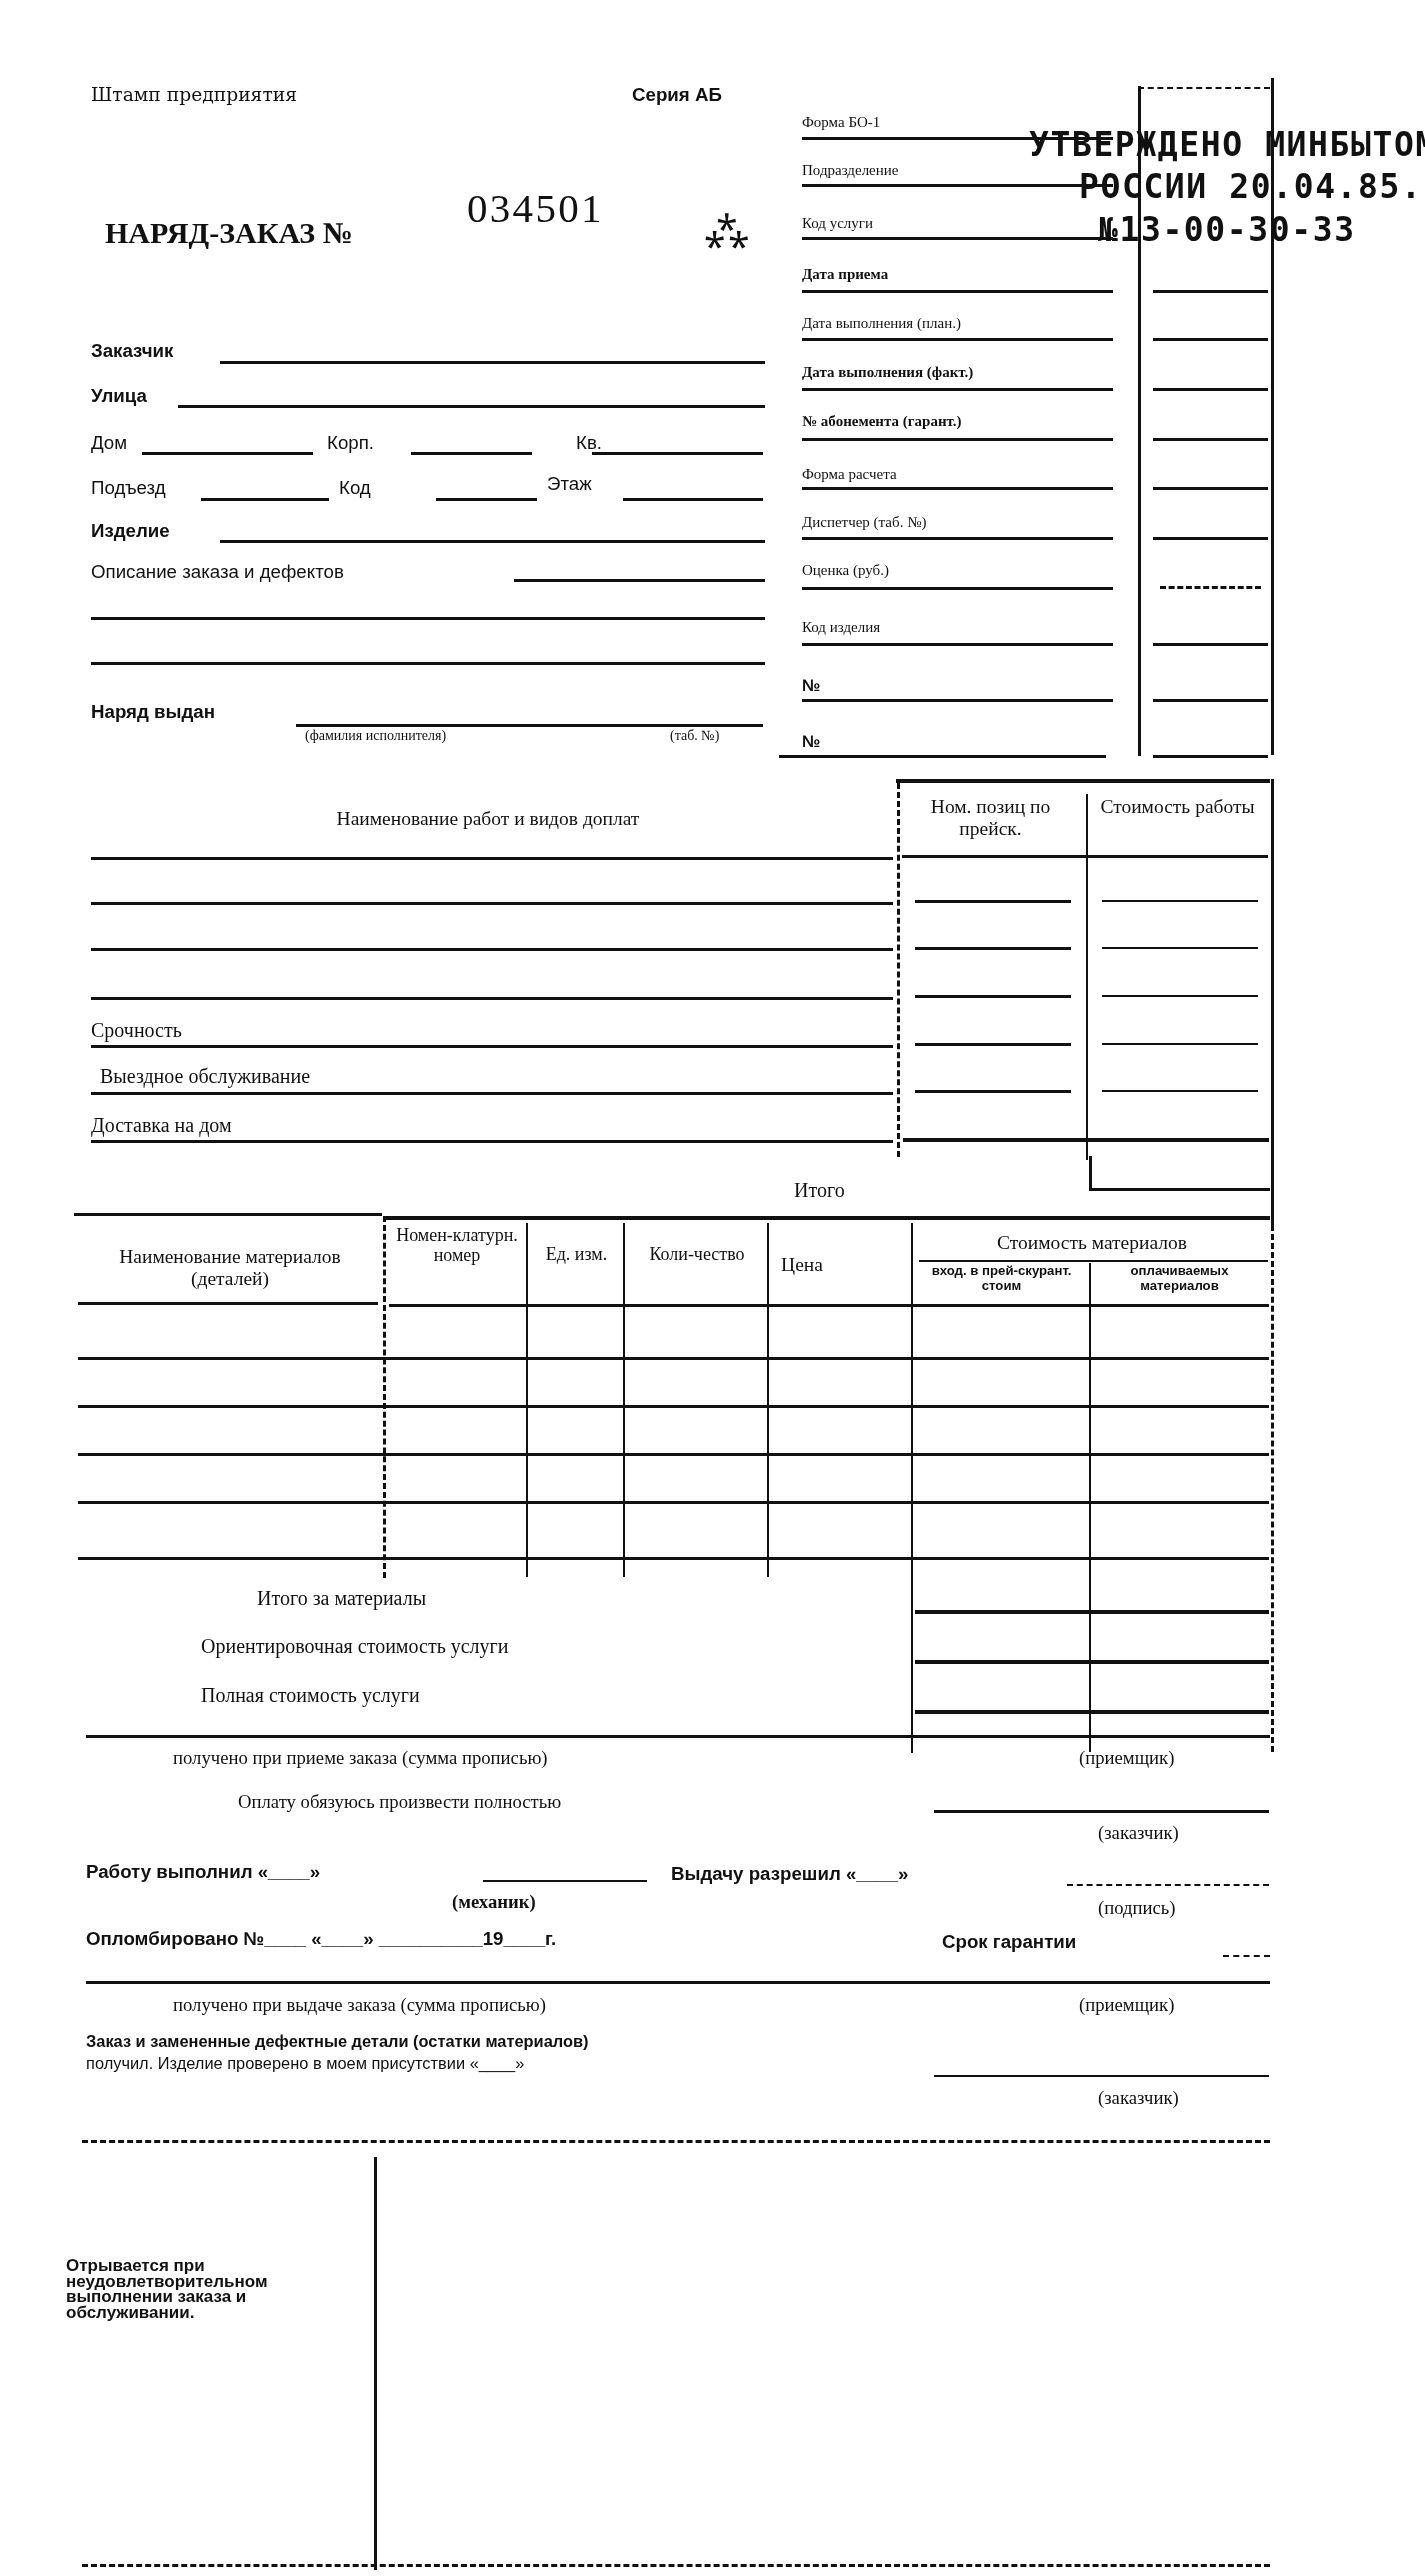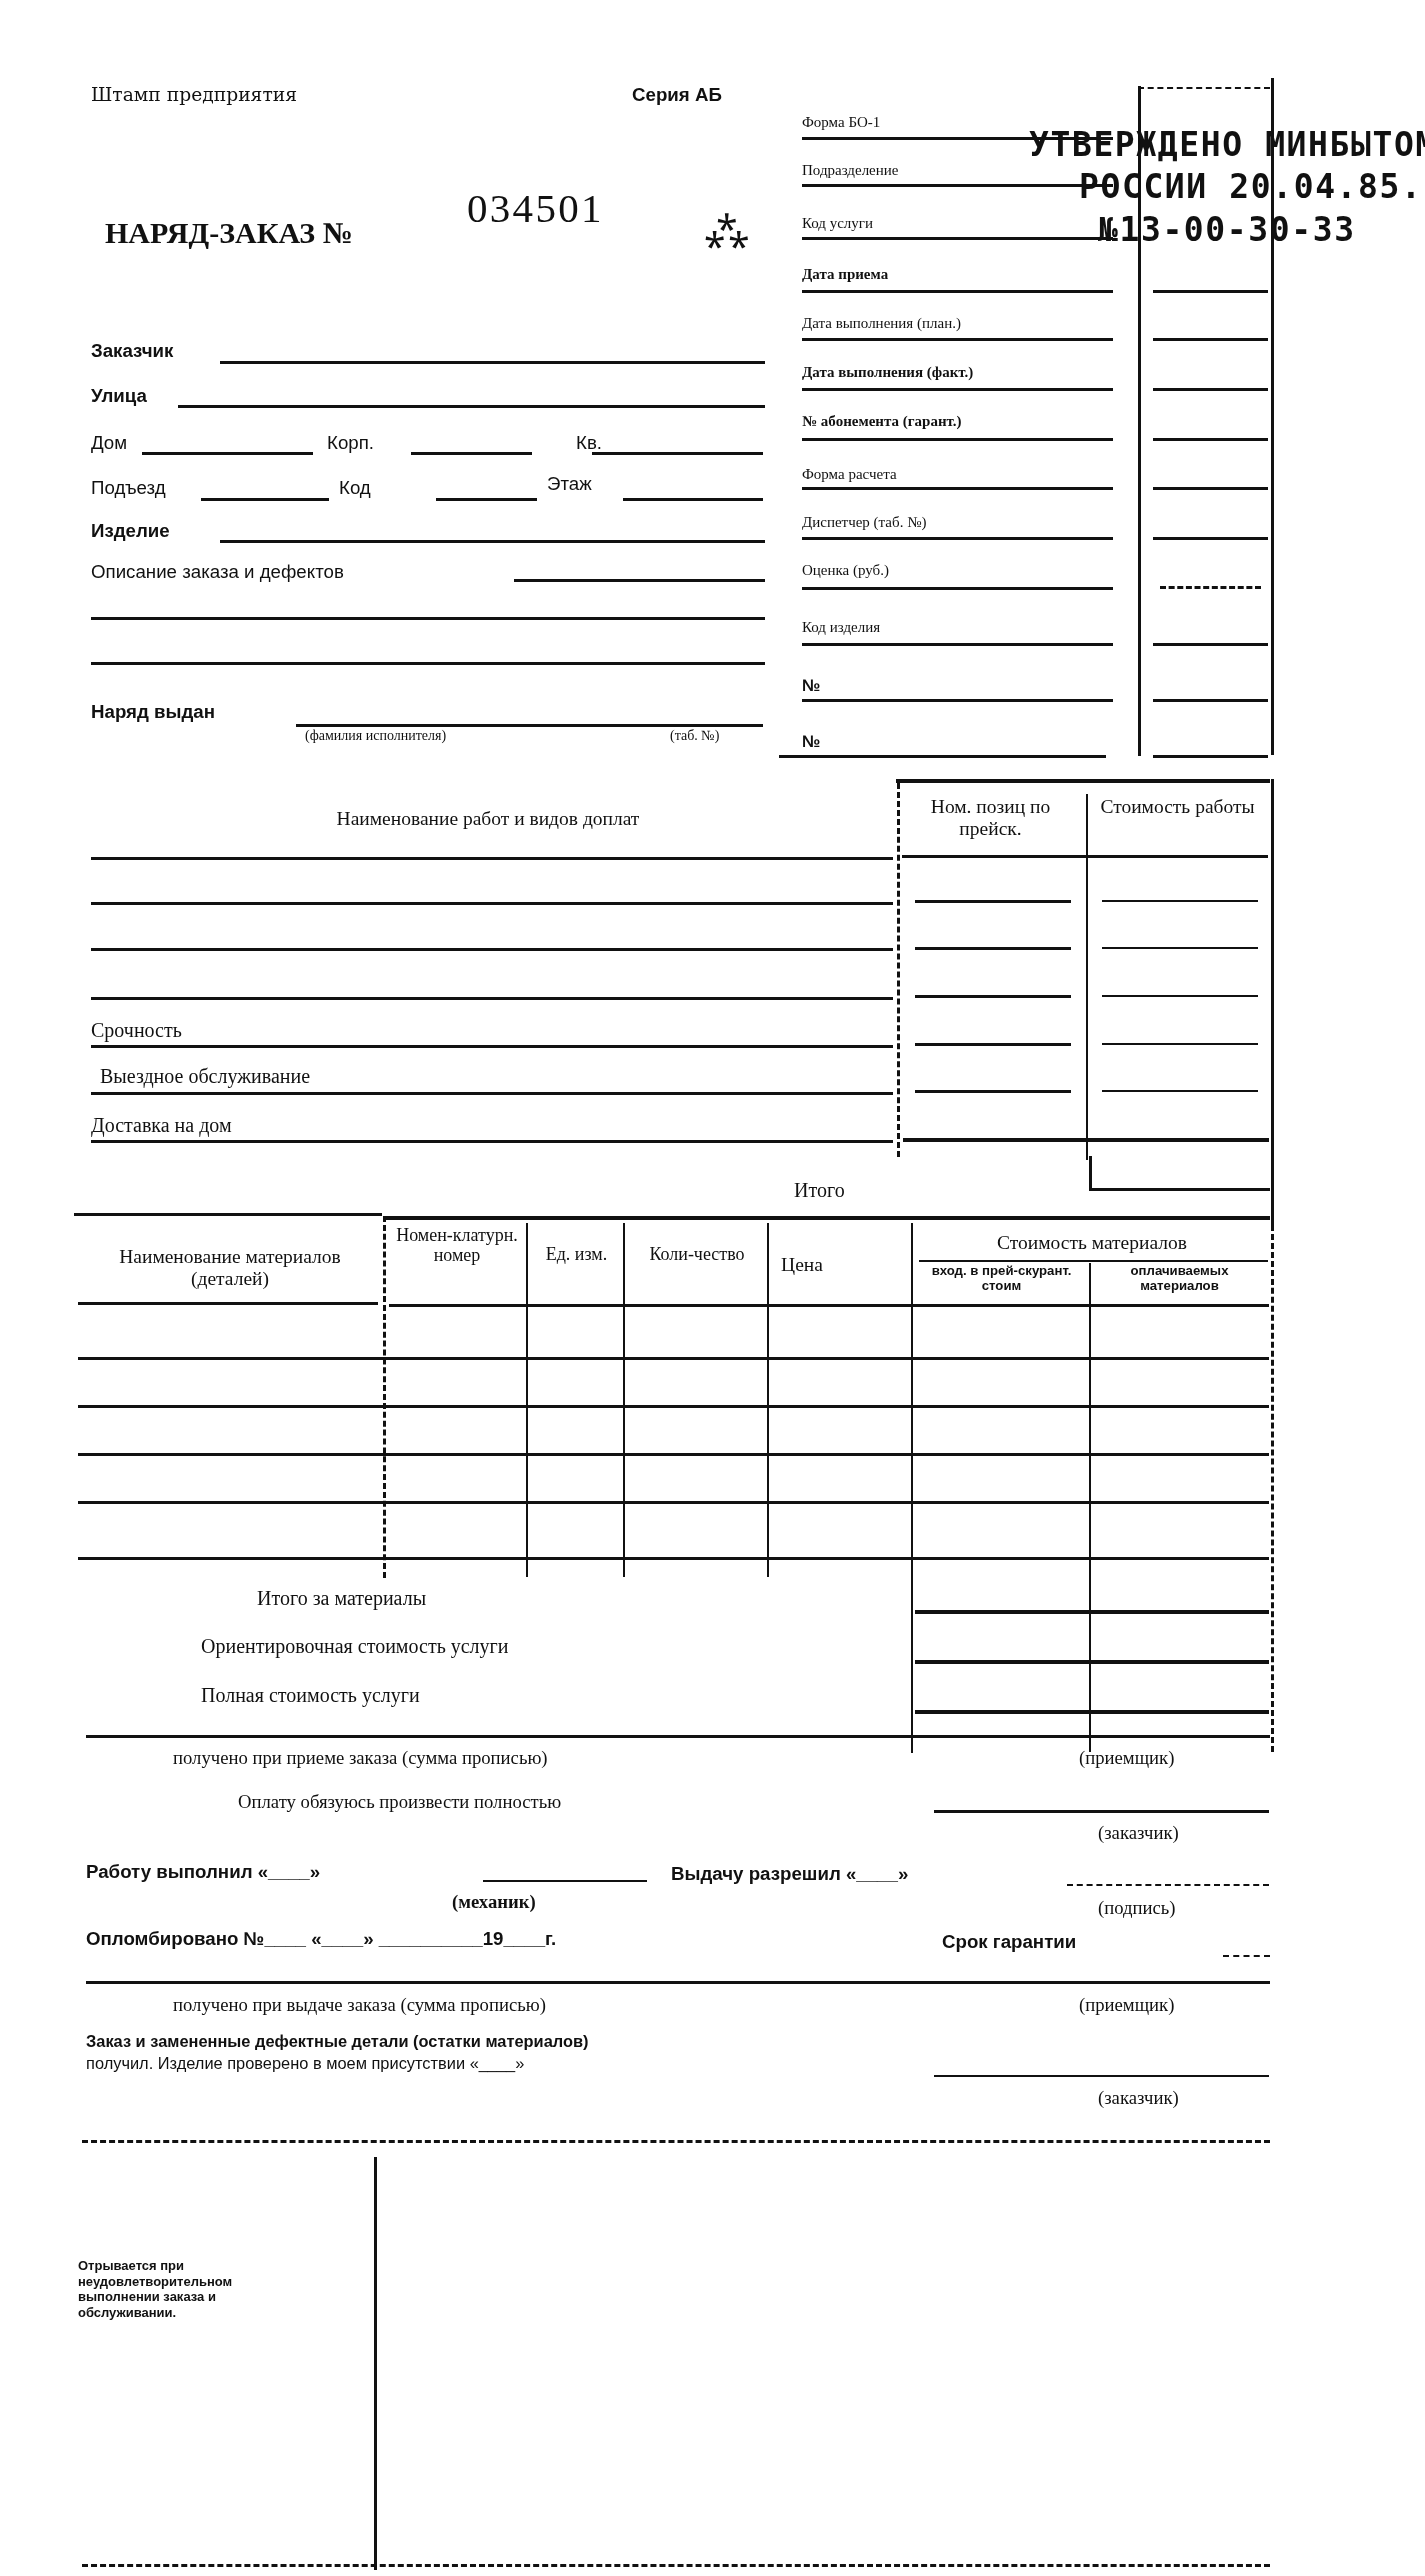--- a/index.html
+++ b/index.html
@@ -232,16 +232,16 @@
 
   <div class="abs t18 bold" style="left:86px;top:2032px;">Заказ и замененные дефектные детали (остатки материалов)</div>
   <div class="abs t18" style="left:86px;top:2054px;">получил. Изделие проверено в моем присутствии «____»</div>
   <div class="line thin" style="left:934px;top:2075px;width:335px;"></div>
   <div class="abs serif t20" style="left:1098px;top:2087px;">(заказчик)</div>
 </div>
 
 <div>
   <div class="line" style="left:82px;top:2140px;width:1188px;border-top-width:3.9px;border-top-style:dashed;"></div>
   <div class="vline" style="left:374px;top:2157px;height:413px;"></div>
-  <div class="abs bold" style="left:78px;top:2258px;width:234px;font-size:13px;line-height:15.6px;">Отрывается при неудовлетворительном выполнении заказа и обслуживании.</div>
+  <div class="abs bold" style="left:66px;top:2258px;width:234px;font-size:17px;line-height:15.6px;">Отрывается при неудовлетворительном выполнении заказа и обслуживании.</div>
   <div class="line" style="left:82px;top:2564px;width:1188px;border-top-width:3.9px;border-top-style:dashed;"></div>
 </div>
 
 
 </body></html>

